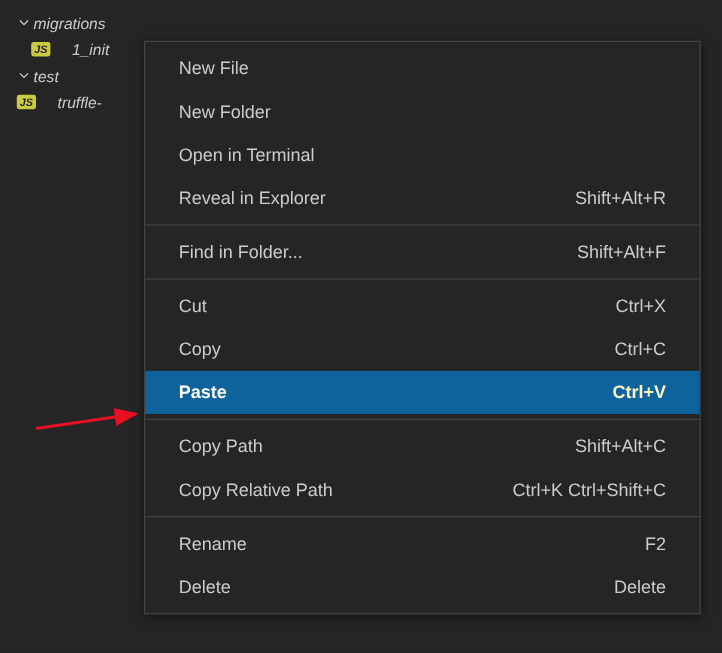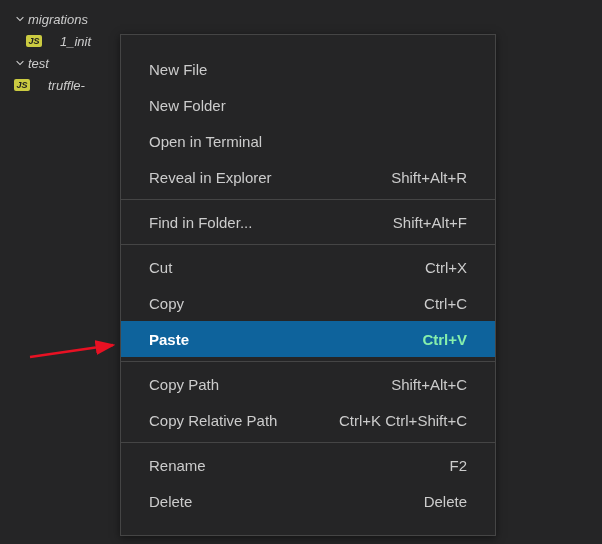--- a/index.html
+++ b/index.html
@@ -56,25 +56,25 @@
       font-weight: bold;
       padding: 1px 2px;
       border-radius: 2px;
       width: 16px;
       text-align: center;
     }
     .context-menu {
       position: absolute;
       left: 120px;
       top: 34px;
-      width: 376px;
+      width: 464px;
       background: #252526;
       border: 1px solid #454545;
       box-shadow: 0 2px 8px rgba(0,0,0,0.5);
-      padding: 16px 0;
+      padding: 4px 0;
     }
     .menu-item {
       display: flex;
       justify-content: space-between;
       align-items: center;
       height: 36px;
       padding: 0 28px;
       color: #cccccc;
       cursor: pointer;
       font-size: 15px;
@@ -86,21 +86,21 @@
       font-weight: bold;
     }
     .menu-item .label {
       flex: 1;
     }
     .menu-item .shortcut {
       color: #cccccc;
       margin-left: 20px;
     }
     .menu-item.highlighted .shortcut {
-      color: #86efac;
+      color: #fef9c3;
     }
     .menu-separator {
       height: 1px;
       background: #454545;
       margin: 4px 0;
     }
     .arrow {
       position: absolute;
       left: 25px;
       top: 335px;

